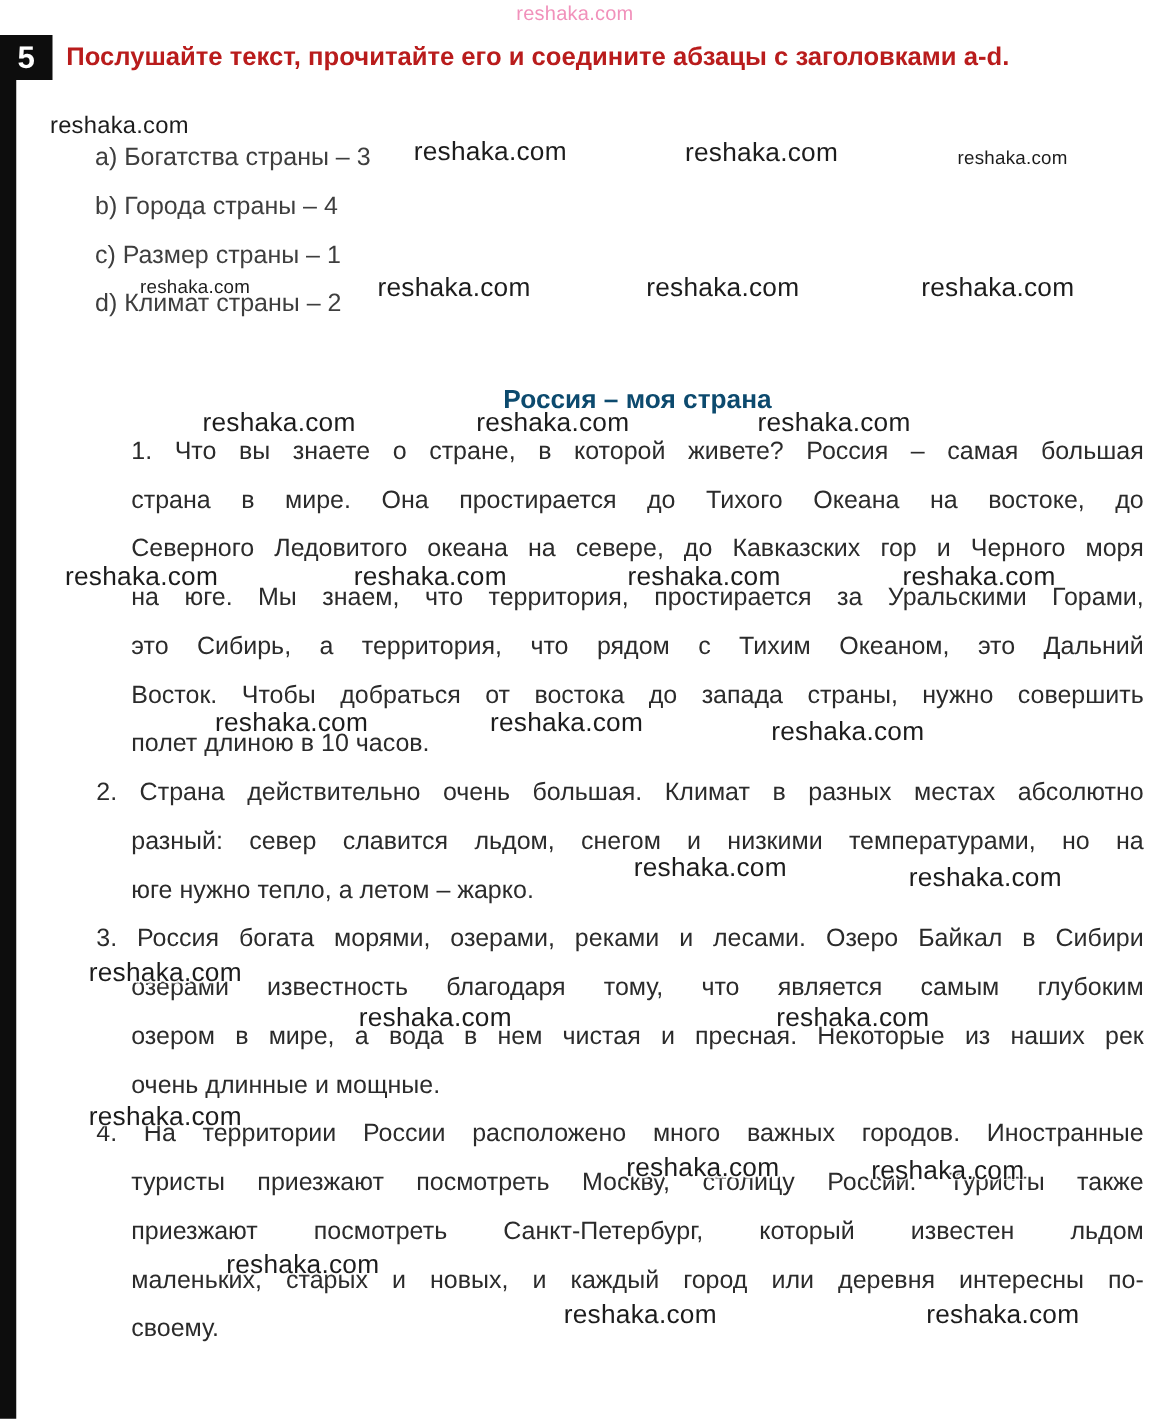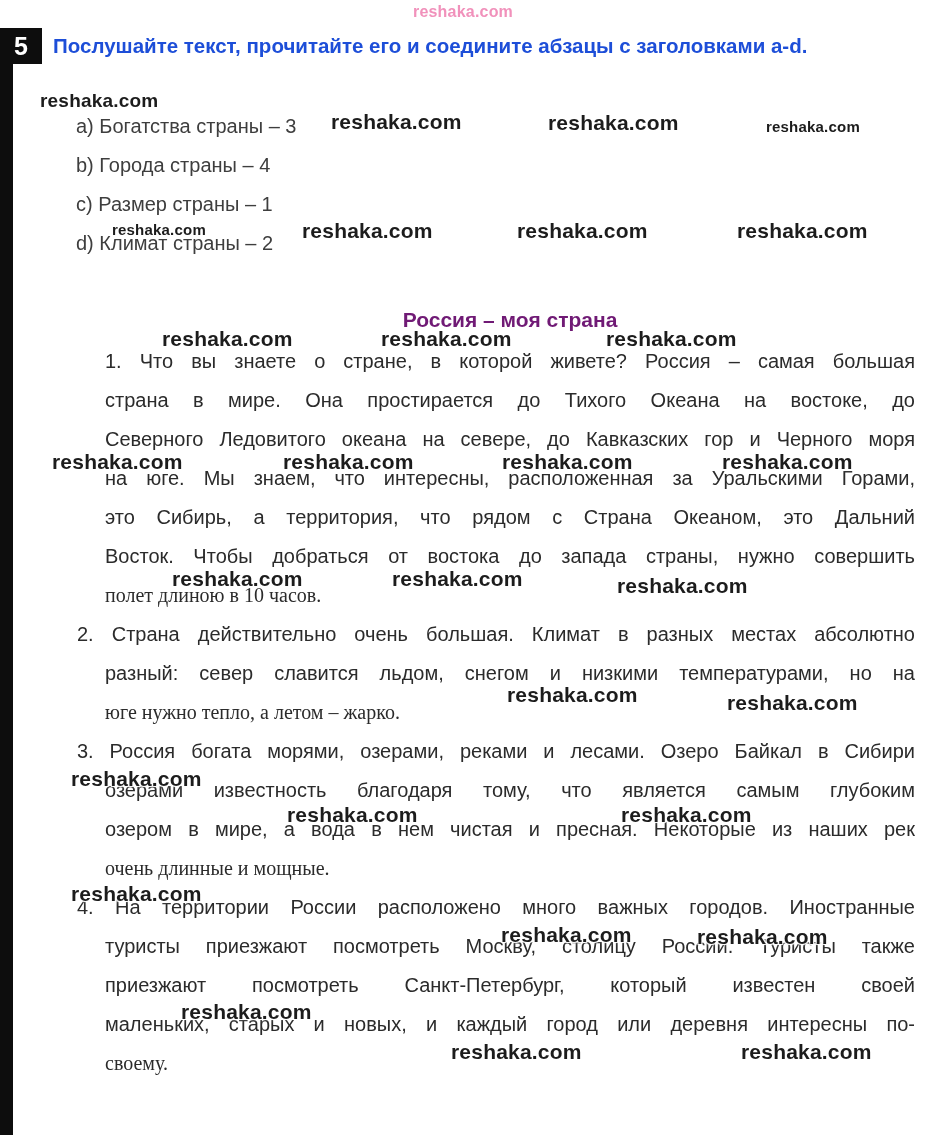--- a/index.html
+++ b/index.html
@@ -15,47 +15,47 @@
     background: #0d0d0d;
   }
   .exercise-badge {
     position: absolute; left: 0; top: 28px; width: 42px; height: 36px;
     background: #0d0d0d; color: #ffffff;
     display: flex; align-items: center; justify-content: center;
     font-size: 25px; font-weight: bold;
   }
   .instruction {
     position: absolute; left: 53px; top: 34px; right: 24px;
-    font-size: 20.5px; font-weight: bold; color: #1d4ed8;
+    font-size: 20.5px; font-weight: bold; color: #b91c1c;
     line-height: 1.2;
   }
   .answers { position: absolute; left: 76px; top: 107px; }
   .answer {
     height: 39px; line-height: 39px;
     font-size: 20px; color: #3e3e3e;
   }
   .text-title {
     position: absolute; left: 105px; right: 16px; top: 308px;
-    text-align: center; font-weight: bold; font-size: 21px; color: #701a75;
+    text-align: center; font-weight: bold; font-size: 21px; color: #0c4a6e;
   }
   .reading {
     position: absolute; left: 105px; right: 16px; top: 342px;
     font-size: 20px; color: #2b2b2b;
   }
   .para { margin: 0; }
   .tline {
     line-height: 39px;
     text-align: justify;
     text-align-last: justify;
   }
-  .tline.last { text-align-last: left; font-family: Liberation Serif, serif; }
+  .tline.last { text-align-last: left; }
   .tline.outdent { margin-left: -28px; }
   .wm {
     position: absolute;
-    font-weight: bold;
+    font-weight: normal;
     white-space: nowrap;
     letter-spacing: 0.2px;
     text-shadow:
       -1px -1px 0 rgba(255,255,255,0.85),
        1px -1px 0 rgba(255,255,255,0.85),
       -1px  1px 0 rgba(255,255,255,0.85),
        1px  1px 0 rgba(255,255,255,0.85),
        0 0 4px rgba(255,255,255,0.9);
     text-align: center;
   }
@@ -80,40 +80,40 @@
     <div class="answer">d) Климат страны – 2</div>
   </div>
 
   <div class="text-title">Россия – моя страна</div>
 
   <div class="reading" id="reading">
       <div class="para">
         <div class="tline">1. Что вы знаете о стране, в которой живете? Россия – самая большая</div>
         <div class="tline">страна в мире. Она простирается до Тихого Океана на востоке, до</div>
         <div class="tline">Северного Ледовитого океана на севере, до Кавказских гор и Черного моря</div>
-        <div class="tline">на юге. Мы знаем, что интересны, расположенная за Уральскими Горами,</div>
-        <div class="tline">это Сибирь, а территория, что рядом с Страна Океаном, это Дальний</div>
+        <div class="tline">на юге. Мы знаем, что территория, простирается за Уральскими Горами,</div>
+        <div class="tline">это Сибирь, а территория, что рядом с Тихим Океаном, это Дальний</div>
         <div class="tline">Восток. Чтобы добраться от востока до запада страны, нужно совершить</div>
         <div class="tline last">полет длиною в 10 часов.</div>
       </div>
       <div class="para">
         <div class="tline outdent">2. Страна действительно очень большая. Климат в разных местах абсолютно</div>
         <div class="tline">разный: север славится льдом, снегом и низкими температурами, но на</div>
         <div class="tline last">юге нужно тепло, а летом – жарко.</div>
       </div>
       <div class="para">
         <div class="tline outdent">3. Россия богата морями, озерами, реками и лесами. Озеро Байкал в Сибири</div>
         <div class="tline">озерами известность благодаря тому, что является самым глубоким</div>
         <div class="tline">озером в мире, а вода в нем чистая и пресная. Некоторые из наших рек</div>
         <div class="tline last">очень длинные и мощные.</div>
       </div>
       <div class="para">
         <div class="tline outdent">4. На территории России расположено много важных городов. Иностранные</div>
         <div class="tline">туристы приезжают посмотреть Москву, столицу России. Туристы также</div>
-        <div class="tline">приезжают посмотреть Санкт-Петербург, который известен своей</div>
+        <div class="tline">приезжают посмотреть Санкт-Петербург, который известен льдом</div>
         <div class="tline">маленьких, старых и новых, и каждый город или деревня интересны по-</div>
         <div class="tline last">своему.</div>
       </div>
     </div>
 
   <div id="watermarks">
       <span class="wm" style="left: 413px; top: 3px; font-size: 16px; color: rgb(241, 145, 187);">reshaka.com</span>
       <span class="wm" style="left: 40px; top: 90px; font-size: 19px; color: rgb(28, 28, 28);">reshaka.com</span>
       <span class="wm" style="left: 331px; top: 110px; font-size: 21px; color: rgb(28, 28, 28);">reshaka.com</span>
       <span class="wm" style="left: 548px; top: 111px; font-size: 21px; color: rgb(28, 28, 28);">reshaka.com</span>

